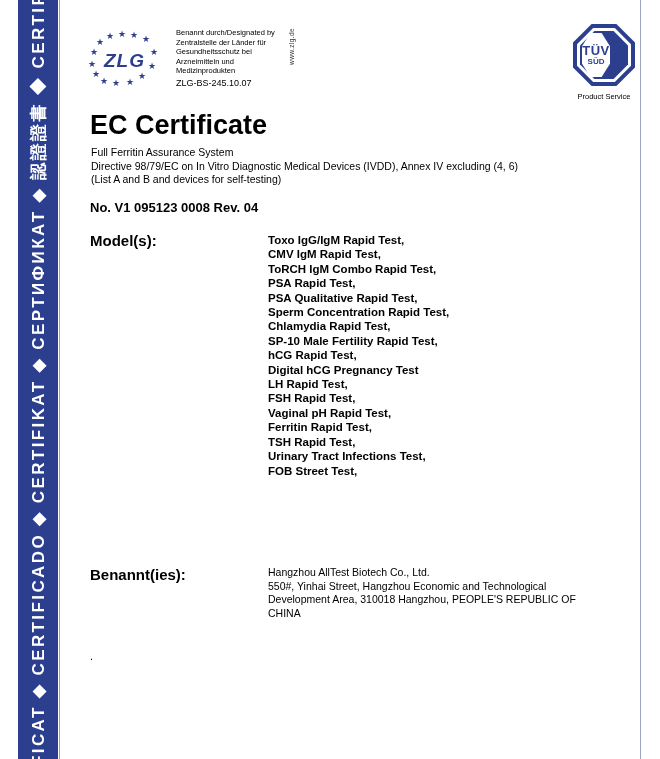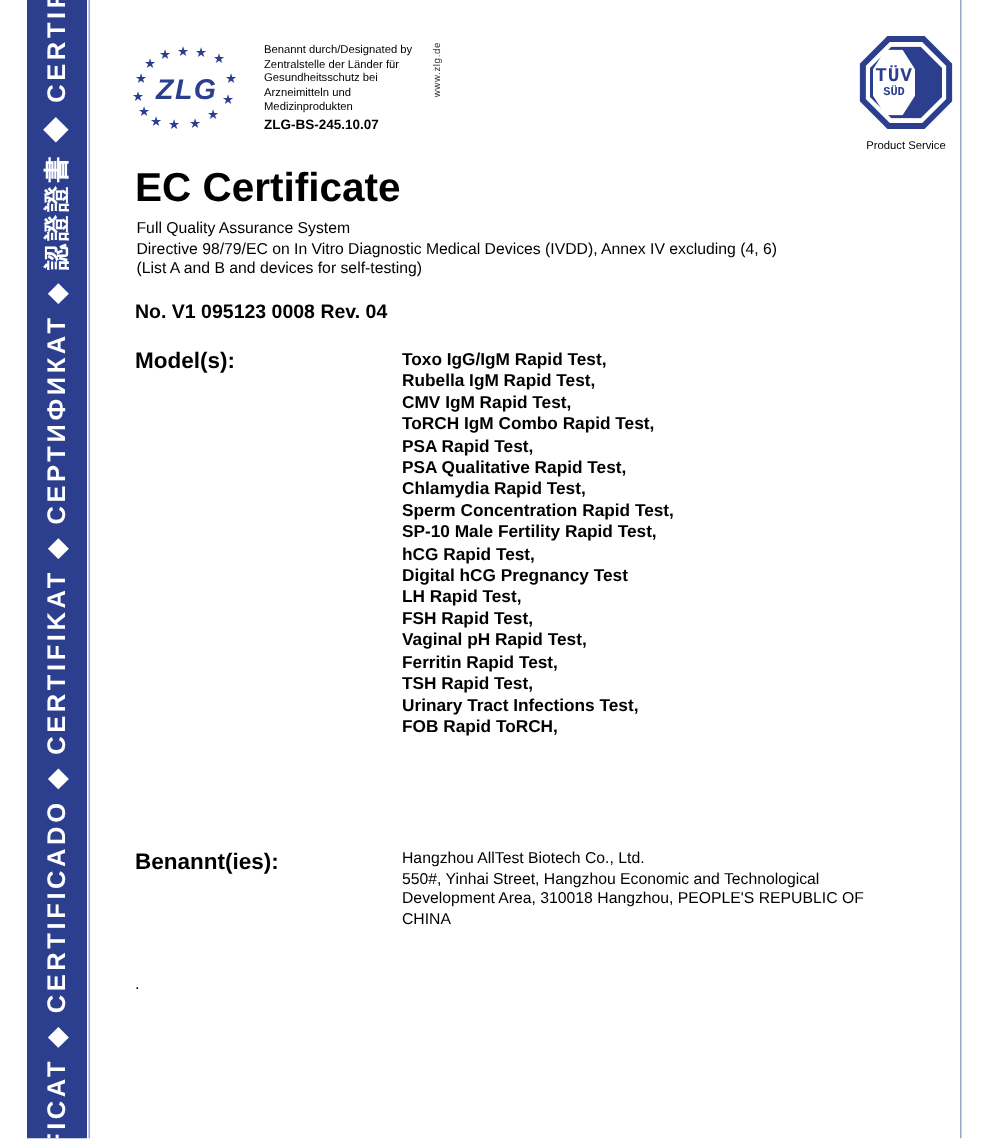--- a/index.html
+++ b/index.html
@@ -113,21 +113,21 @@
     width: 110px;
     font-size: 7.5px;
     line-height: 9.5px;
     color: #000;
   }
   #zlg-code {
     position: absolute;
     left: 116px;
     top: 62px;
     font-size: 9px;
-    font-weight: bold;
+    font-weight: normal;
     color: #000;
   }
   #sidecode {
     position: absolute;
     left: 228px;
     top: 12px;
     font-size: 6.5px;
     color: #333;
     writing-mode: vertical-rl;
     transform: rotate(180deg);
@@ -167,21 +167,20 @@
   #tuv .oct .core {
     position: absolute;
     left: 9px; top: 9px;
     width: 28px; height: 44px;
     background: #ffffff;
     clip-path: polygon(30% 0%, 70% 0%, 100% 30%, 100% 70%, 70% 100%, 30% 100%, 0% 70%, 0% 30%);
     display: flex;
     flex-direction: column;
     align-items: center;
     justify-content: center;
-    font-family: Liberation Mono, monospace;
   }
   #tuv .tuv-word {
     font-size: 13px;
     font-weight: bold;
     color: #2c3f8e;
     line-height: 13px;
     letter-spacing: 0.5px;
   }
   #tuv .sud-word {
     font-size: 8px;
@@ -308,46 +307,45 @@
           <div class="tuv-word">TÜV</div>
           <div class="sud-word">SÜD</div>
         </div>
       </div>
       <div class="service">Product Service</div>
     </div>
   </div>
 
   <div id="title">EC Certificate</div>
   <div id="subtitle">
-    <div>Full Quality Assurance System</div>
+    <div>Full Ferritin Assurance System</div>
     <div>Directive 98/79/EC on In Vitro Diagnostic Medical Devices (IVDD), Annex IV excluding (4, 6)</div>
     <div>(List A and B and devices for self-testing)</div>
   </div>
   <div id="certno">No. V1 095123 0008 Rev. 04</div>
 
   <div id="models-label">Model(s):</div>
   <div id="models-list">
     <div>Toxo IgG/IgM Rapid Test,</div>
-    <div>Rubella IgM Rapid Test,</div>
     <div>CMV IgM Rapid Test,</div>
     <div>ToRCH IgM Combo Rapid Test,</div>
     <div>PSA Rapid Test,</div>
     <div>PSA Qualitative Rapid Test,</div>
+    <div>Sperm Concentration Rapid Test,</div>
     <div>Chlamydia Rapid Test,</div>
-    <div>Sperm Concentration Rapid Test,</div>
     <div>SP-10 Male Fertility Rapid Test,</div>
     <div>hCG Rapid Test,</div>
     <div>Digital hCG Pregnancy Test</div>
     <div>LH Rapid Test,</div>
     <div>FSH Rapid Test,</div>
     <div>Vaginal pH Rapid Test,</div>
     <div>Ferritin Rapid Test,</div>
     <div>TSH Rapid Test,</div>
     <div>Urinary Tract Infections Test,</div>
-    <div>FOB Rapid ToRCH,</div>
+    <div>FOB Street Test,</div>
   </div>
 
   <div id="facility-label">Benannt(ies):</div>
   <div id="facility-text">
     <div>Hangzhou AllTest Biotech Co., Ltd.</div>
     <div>550#, Yinhai Street, Hangzhou Economic and Technological</div>
     <div>Development Area, 310018 Hangzhou, PEOPLE'S REPUBLIC OF</div>
     <div>CHINA</div>
   </div>
 

